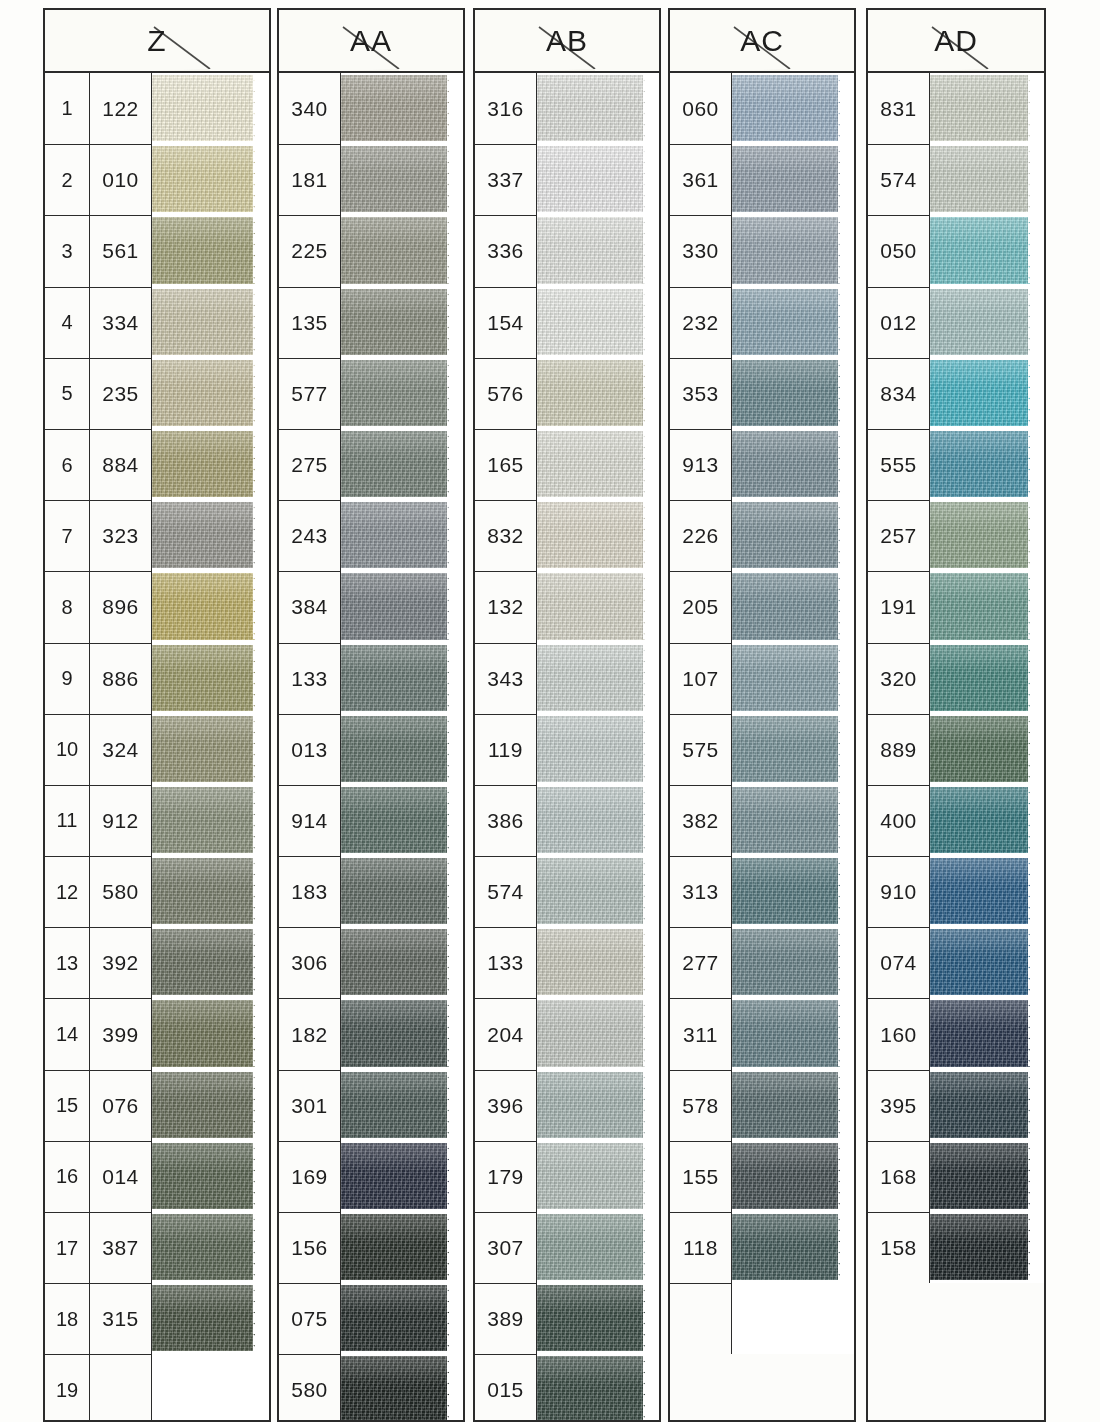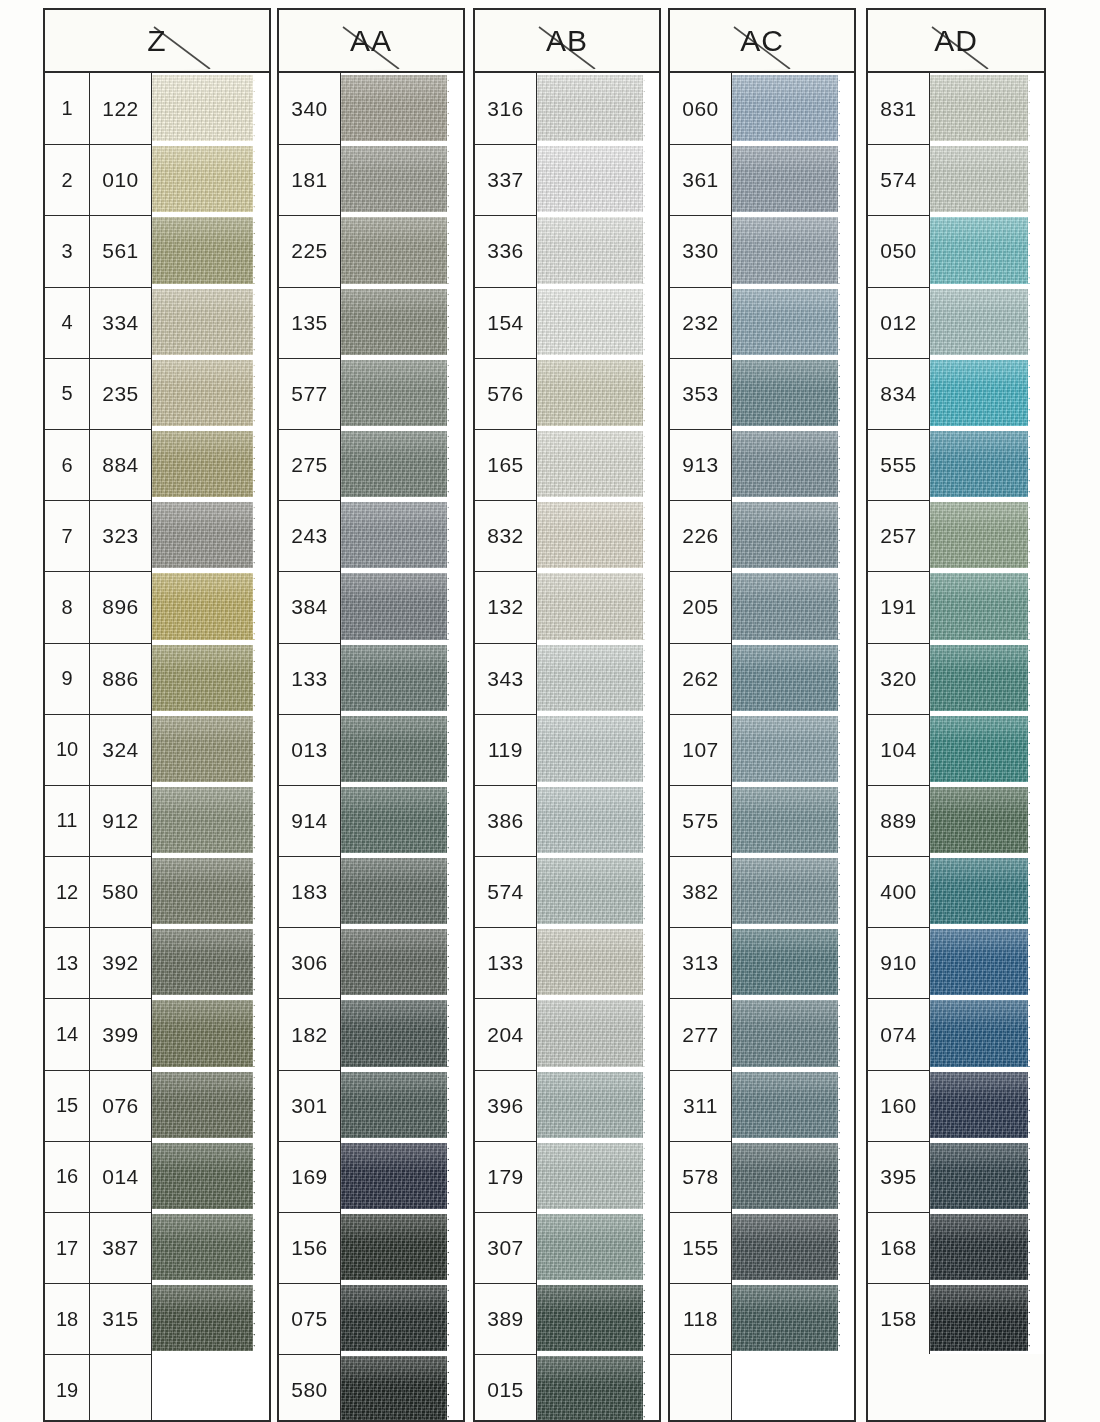--- a/index.html
+++ b/index.html
@@ -1039,33 +1039,20 @@
               <div class="body" style="background: rgb(125, 149, 158);"></div>
               <div class="zig">
                 <svg viewBox="0 0 16 100" preserveAspectRatio="none">
             <polygon points="0,0 16,0.00 0,8.33 16,16.67 16,16.67 0,25.00 16,33.33 16,33.33 0,41.67 16,50.00 16,50.00 0,58.33 16,66.67 16,66.67 0,75.00 16,83.33 16,83.33 0,91.67 16,100.00 16,100 0,100" fill="#ffffff"></polygon>
           </svg>
               </div>
             </div>
           </div>
         </div>
         <div class="row">
-          <div class="cell-code">262</div>
-          <div class="cell-swatch">
-            <div class="ribbon">
-              <div class="body" style="background: rgb(111, 142, 152);"></div>
-              <div class="zig">
-                <svg viewBox="0 0 16 100" preserveAspectRatio="none">
-            <polygon points="0,0 16,0.00 0,8.33 16,16.67 16,16.67 0,25.00 16,33.33 16,33.33 0,41.67 16,50.00 16,50.00 0,58.33 16,66.67 16,66.67 0,75.00 16,83.33 16,83.33 0,91.67 16,100.00 16,100 0,100" fill="#ffffff"></polygon>
-          </svg>
-              </div>
-            </div>
-          </div>
-        </div>
-        <div class="row">
           <div class="cell-code">107</div>
           <div class="cell-swatch">
             <div class="ribbon">
               <div class="body" style="background: rgb(138, 163, 171);"></div>
               <div class="zig">
                 <svg viewBox="0 0 16 100" preserveAspectRatio="none">
             <polygon points="0,0 16,0.00 0,8.33 16,16.67 16,16.67 0,25.00 16,33.33 16,33.33 0,41.67 16,50.00 16,50.00 0,58.33 16,66.67 16,66.67 0,75.00 16,83.33 16,83.33 0,91.67 16,100.00 16,100 0,100" fill="#ffffff"></polygon>
           </svg>
               </div>
             </div>
@@ -1303,33 +1290,20 @@
               <div class="body" style="background: rgb(76, 138, 130);"></div>
               <div class="zig">
                 <svg viewBox="0 0 16 100" preserveAspectRatio="none">
             <polygon points="0,0 16,0.00 0,8.33 16,16.67 16,16.67 0,25.00 16,33.33 16,33.33 0,41.67 16,50.00 16,50.00 0,58.33 16,66.67 16,66.67 0,75.00 16,83.33 16,83.33 0,91.67 16,100.00 16,100 0,100" fill="#ffffff"></polygon>
           </svg>
               </div>
             </div>
           </div>
         </div>
         <div class="row">
-          <div class="cell-code">104</div>
-          <div class="cell-swatch">
-            <div class="ribbon">
-              <div class="body" style="background: rgb(63, 138, 133);"></div>
-              <div class="zig">
-                <svg viewBox="0 0 16 100" preserveAspectRatio="none">
-            <polygon points="0,0 16,0.00 0,8.33 16,16.67 16,16.67 0,25.00 16,33.33 16,33.33 0,41.67 16,50.00 16,50.00 0,58.33 16,66.67 16,66.67 0,75.00 16,83.33 16,83.33 0,91.67 16,100.00 16,100 0,100" fill="#ffffff"></polygon>
-          </svg>
-              </div>
-            </div>
-          </div>
-        </div>
-        <div class="row">
           <div class="cell-code">889</div>
           <div class="cell-swatch">
             <div class="ribbon">
               <div class="body" style="background: rgb(89, 117, 95);"></div>
               <div class="zig">
                 <svg viewBox="0 0 16 100" preserveAspectRatio="none">
             <polygon points="0,0 16,0.00 0,8.33 16,16.67 16,16.67 0,25.00 16,33.33 16,33.33 0,41.67 16,50.00 16,50.00 0,58.33 16,66.67 16,66.67 0,75.00 16,83.33 16,83.33 0,91.67 16,100.00 16,100 0,100" fill="#ffffff"></polygon>
           </svg>
               </div>
             </div>

